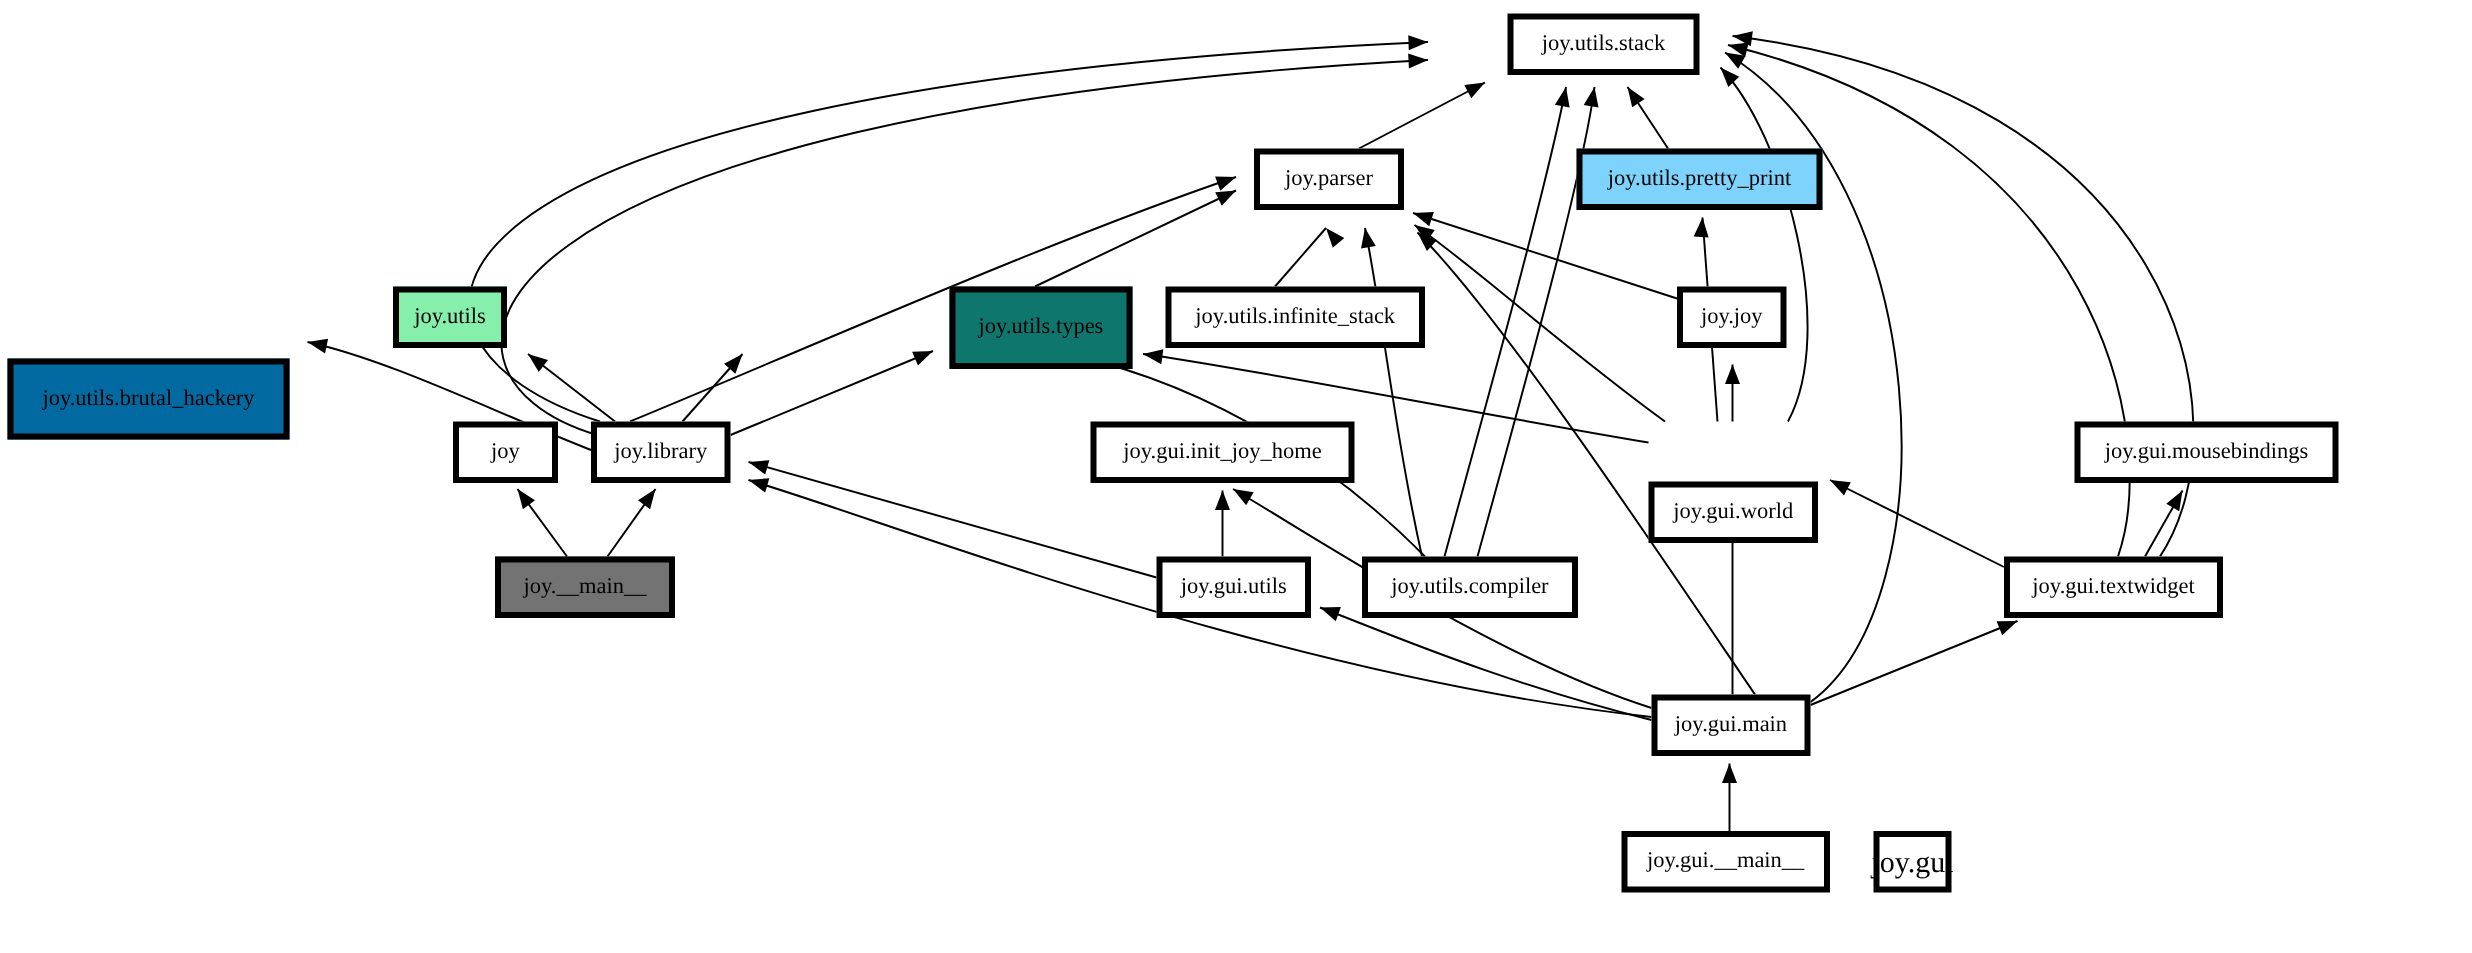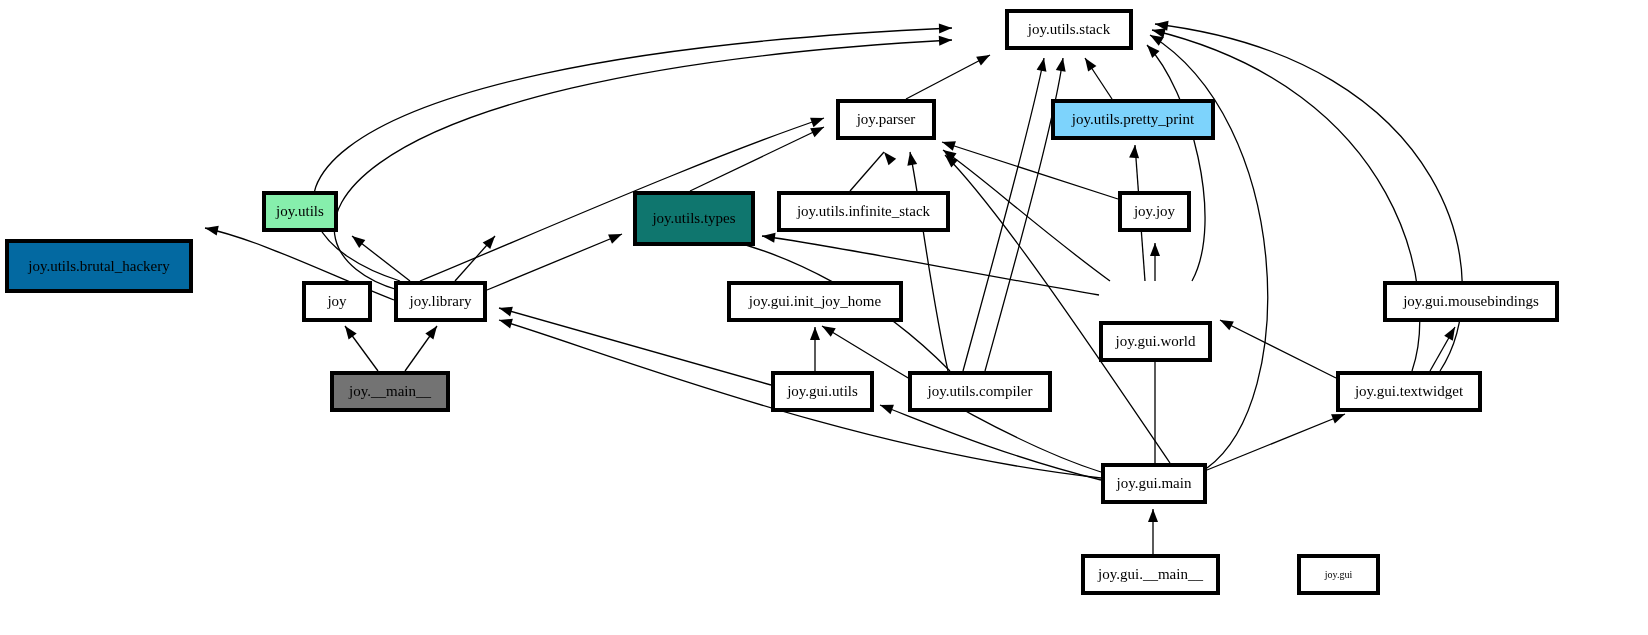--- a/index.html
+++ b/index.html
@@ -171,16 +171,16 @@
     </div>
     <div class="node" style="left: 1101px; top: 463px; width: 106px; height: 41px; background: rgb(255, 255, 255); border-color: rgb(0, 0, 0); font-size: 15px;">
       <span class="node-label">joy.gui.main</span>
     </div>
     <div class="node" style="left: 1336px; top: 371px; width: 146px; height: 41px; background: rgb(255, 255, 255); border-color: rgb(0, 0, 0); font-size: 15px;">
       <span class="node-label">joy.gui.textwidget</span>
     </div>
     <div class="node" style="left: 1081px; top: 554px; width: 139px; height: 41px; background: rgb(255, 255, 255); border-color: rgb(0, 0, 0); font-size: 15px;">
       <span class="node-label">joy.gui.__main__</span>
     </div>
-    <div class="node" style="left: 1249px; top: 554px; width: 83px; height: 41px; background: rgb(255, 255, 255); border-color: rgb(0, 0, 0); font-size: 10px; margin-left: 48px;">
+    <div class="node" style="left: 1249px; top: 554px; width: 52px; height: 41px; background: rgb(255, 255, 255); border-color: rgb(0, 0, 0); font-size: 20px;">
       <span class="node-label">joy.gui</span>
     </div>
   </div>
 
 </body></html>

